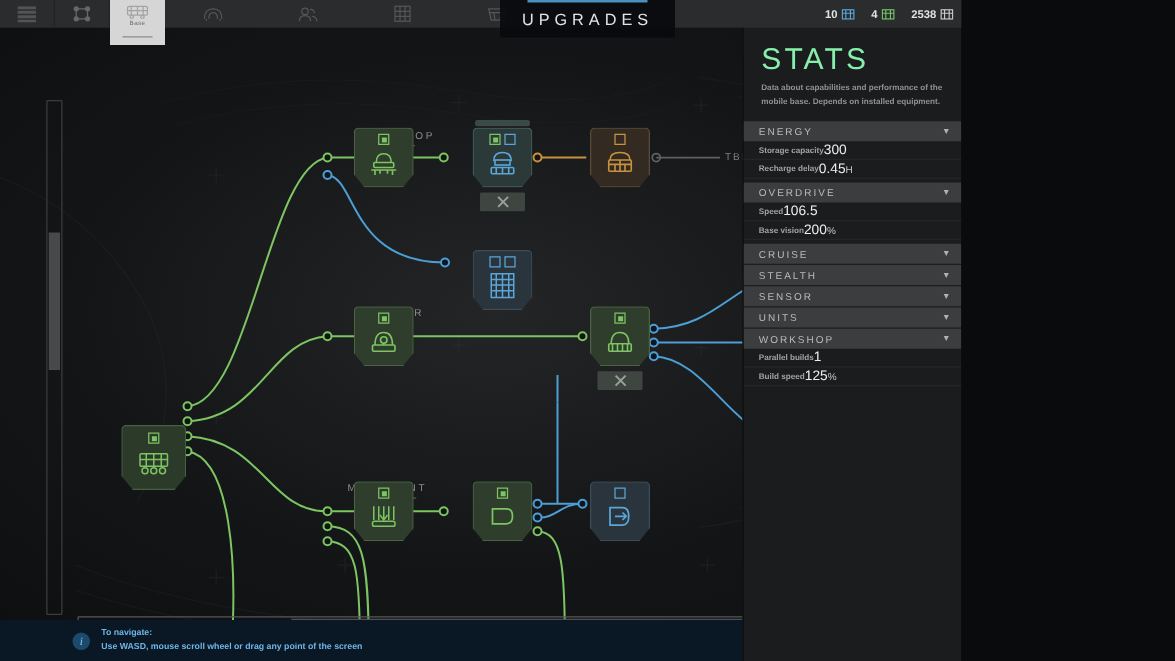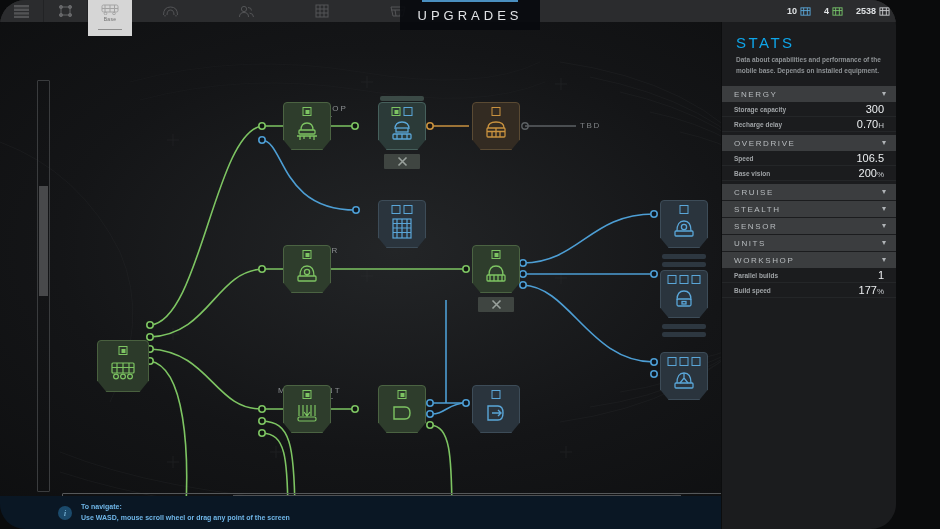--- a/index.html
+++ b/index.html
@@ -3,21 +3,21 @@
 <meta charset="utf-8">
 <style>
   * { box-sizing: border-box; margin: 0; padding: 0; }
   body {
     width: 940px; height: 529px;
     background: #0a0b0c;
     font-family: "Liberation Sans", sans-serif;
     overflow: hidden;
     position: relative;
   }
-  .app { position: relative; width: 896px; height: 529px; overflow: hidden; border-radius: 25px; }
+  .app { position: relative; width: 769px; height: 529px; overflow: hidden; }
 
   
   .topbar {
     position: absolute; top: 0; left: 0; width: 940px; height: 22px;
     background: #2b2c2e; display: flex; align-items: stretch; z-index: 40;
   }
   .tb-left { display: flex; align-items: stretch; }
   .tb-btn {
     width: 44px; height: 22px; display: flex; align-items: center; justify-content: center;
     background: #2b2c2e; border-right: 1px solid #222325;
@@ -122,36 +122,36 @@
   }
   .hint .htxt { font-size:7px; color:#6fb6e8; line-height:1.55; font-weight:bold; }
 
   
   .stats {
     position:absolute; top:22px; right:0; width:175px; height:507px;
     background:#1b1c1e; border-left:1px solid #0c0d0e;
   }
   .stats-inner { padding: 12px 0 0 0; }
   .stats-title {
-    font-size:15px; letter-spacing:2.5px; color:#0ea5e9; font-weight:300;
+    font-size:24px; letter-spacing:2.5px; color:#86efac; font-weight:300;
     padding:0 14px;
   }
   .stats-sub {
     font-size:6.5px; color:#8e9295; line-height:1.65; padding:4px 14px 0 14px; font-weight:bold;
   }
   .sec-head {
     margin-top:10px; height:16px; background:#3b3d3f;
     display:flex; align-items:center; justify-content:space-between;
     padding:0 10px 0 12px;
   }
   .sec-head.tight { margin-top:0; }
   .sec-head .sname { font-size:8px; letter-spacing:1.6px; color:#b8bcbf; }
   .sec-head .chev { color:#b0b4b7; font-size:8px; line-height:1; }
   .stat-row {
-    height:15px; display:flex; align-items:center; justify-content:space-between;
+    height:15px; display:flex; align-items:center; 
     padding:0 12px; border-bottom:1px solid #242628;
   }
   .stat-row .k { font-size:6.5px; color:#9fa3a6; font-weight:bold; }
   .stat-row .v { font-size:11px; color:#eceff1; font-weight:300; }
   .stat-row .v em { font-style:normal; font-size:8px; color:#c5c8cb; }
 </style>
 </head>
 <body>
 
 <div class="app">
@@ -694,21 +694,21 @@
       <div class="sec-head">
         <span class="sname">ENERGY</span>
         <span class="chev">▾</span>
       </div>
       <div class="stat-row">
         <span class="k">Storage capacity</span>
         <span class="v">300</span>
       </div>
       <div class="stat-row">
         <span class="k">Recharge delay</span>
-        <span class="v"><span>0.70</span><em>H</em></span>
+        <span class="v"><span>0.45</span><em>H</em></span>
       </div>
 
       <div class="sec-head tight" style="margin-top:3px;">
         <span class="sname">OVERDRIVE</span>
         <span class="chev">▾</span>
       </div>
       <div class="stat-row">
         <span class="k">Speed</span>
         <span class="v">106.5</span>
       </div>
@@ -736,18 +736,18 @@
       <div class="sec-head tight" style="margin-top:1px;">
         <span class="sname">WORKSHOP</span>
         <span class="chev">▾</span>
       </div>
       <div class="stat-row">
         <span class="k">Parallel builds</span>
         <span class="v">1</span>
       </div>
       <div class="stat-row">
         <span class="k">Build speed</span>
-        <span class="v"><span>177</span><em>%</em></span>
+        <span class="v"><span>125</span><em>%</em></span>
       </div>
     </div>
   </div>
 
 </div>
 
 </body></html>

